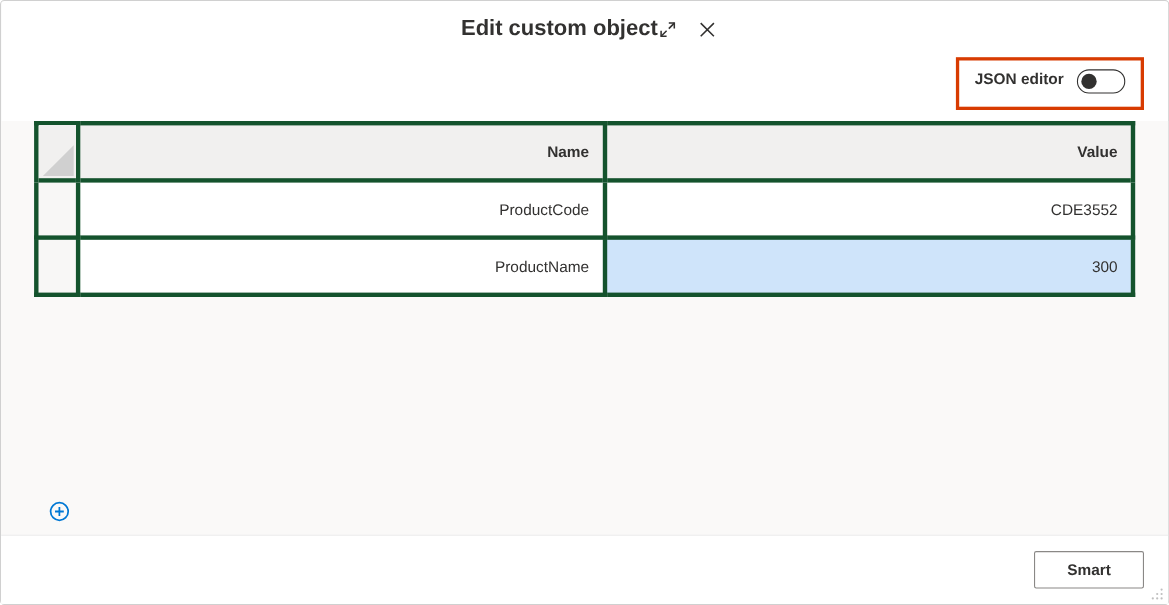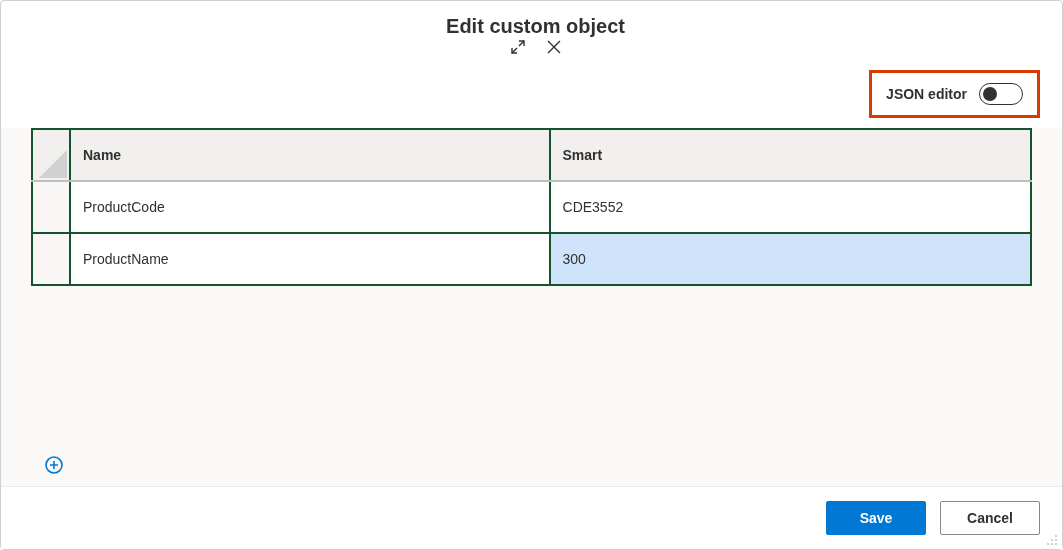--- a/index.html
+++ b/index.html
@@ -6,34 +6,33 @@
   html, body { margin: 0; padding: 0; font-family: "Segoe UI", Arial, sans-serif; font-size: 14px; color: #323130; }
   .dialog {
     width: 1063px; height: 550px;
     border: 1px solid #d0d0d0; border-radius: 4px;
     background: #fff; position: relative;
     display: flex; flex-direction: column;
   }
   .header {
     display: flex; align-items: center; justify-content: center;
     padding: 14px 22px 6px 30px;
-    flex-direction: column;
   }
   .title { font-size: 20px; font-weight: 600; color: #323130; }
   .header-icons { display: flex; gap: 18px; align-items: center; }
   .header-icon { width: 18px; height: 18px; display: flex; align-items: center; justify-content: center; cursor: pointer; color: #323130; }
 
   .json-row {
     display: flex; justify-content: flex-end; align-items: center;
     padding: 8px 22px 10px 30px;
   }
   .json-box {
     border: 3px solid #d83b01;
     padding: 8px 14px;
-    display: flex; align-items: center; gap: 12px;
+    display: flex; align-items: flex-start; gap: 12px;
     height: 48px;
   }
   .json-label { font-size: 14px; font-weight: 600; color: #323130; }
   .toggle {
     width: 44px; height: 22px; border: 1px solid #323130; border-radius: 11px;
     background: #fff; position: relative; cursor: pointer;
   }
   .toggle-knob {
     width: 14px; height: 14px; border-radius: 50%; background: #323130;
     position: absolute; top: 3px; left: 3px;
@@ -42,21 +41,21 @@
   .body {
     flex: 1; padding: 0 30px; display: flex; flex-direction: column;
     background: #faf9f8;
     position: relative;
   }
   .table {
     border-collapse: collapse; width: 100%; table-layout: fixed;
     border: 1px solid #bfbfbf; background: #fff;
   }
   .table th, .table td {
-    border: 2px solid #14532d; text-align: left; padding: 0 12px; height: 52px;
+    border: 4px solid #14532d; text-align: right; padding: 0 12px; height: 52px;
     font-weight: 400;
   }
   .table thead th {
     background: #f1f0ef; font-weight: 600; border-bottom: 2px solid #bfbfbf;
   }
   .corner-cell {
     width: 38px; padding: 0 !important; background: #f1f0ef;
     position: relative;
   }
   .corner-triangle {
@@ -129,21 +128,21 @@
         <col style="width:38px">
         <col style="width:48%">
         <col>
       </colgroup>
       <thead>
         <tr>
           <th class="corner-cell">
             <div class="corner-triangle"></div>
           </th>
           <th>Name</th>
-          <th>Smart</th>
+          <th>Value</th>
         </tr>
       </thead>
       <tbody>
         <tr>
           <td class="row-handle"></td>
           <td>ProductCode</td>
           <td>CDE3552</td>
         </tr>
         <tr>
           <td class="row-handle"></td>
@@ -155,22 +154,21 @@
 
     <div class="add-icon">
       <svg width="20" height="20" viewBox="0 0 20 20" fill="none" stroke="#0078d4" stroke-width="1.6">
         <circle cx="10" cy="10" r="8"></circle>
         <path d="M10 6 V14 M6 10 H14"></path>
       </svg>
     </div>
   </div>
 
   <div class="footer">
-    <button class="btn btn-primary">Save</button>
-    <button class="btn">Cancel</button>
+    <button class="btn">Smart</button>
     <div class="resize-grip">
       <svg width="14" height="14" viewBox="0 0 14 14" fill="currentColor">
         <circle cx="12" cy="4" r="1"></circle>
           <circle cx="8" cy="8" r="1"></circle>
           <circle cx="12" cy="8" r="1"></circle>
         <circle cx="4" cy="12" r="1"></circle>
           <circle cx="8" cy="12" r="1"></circle>
           <circle cx="12" cy="12" r="1"></circle>
       </svg>
     </div>

